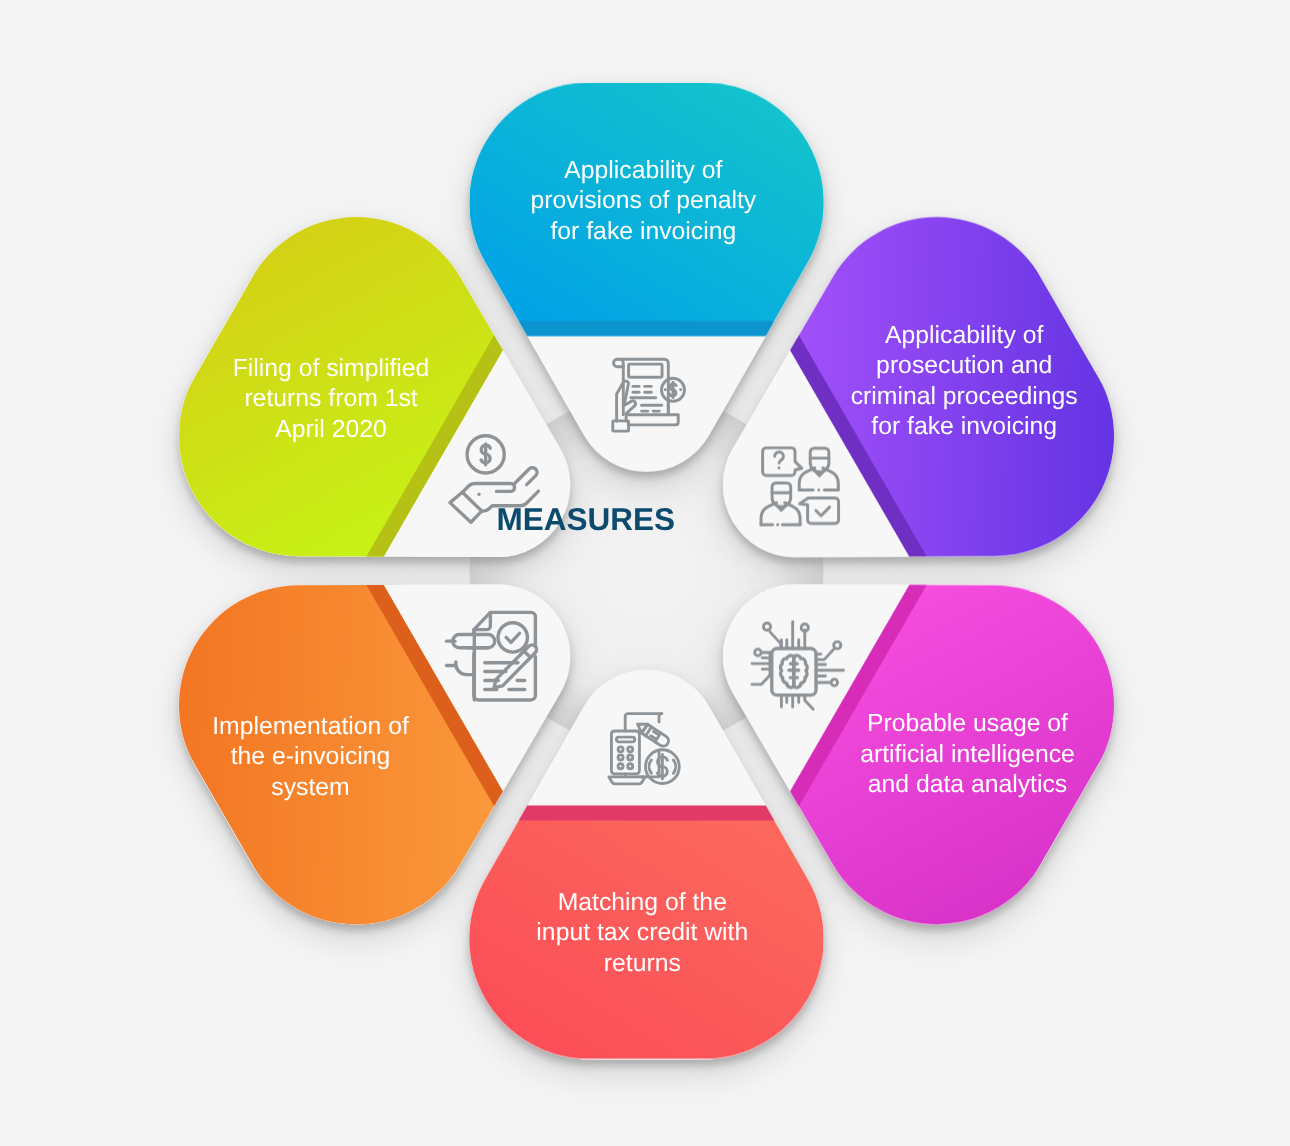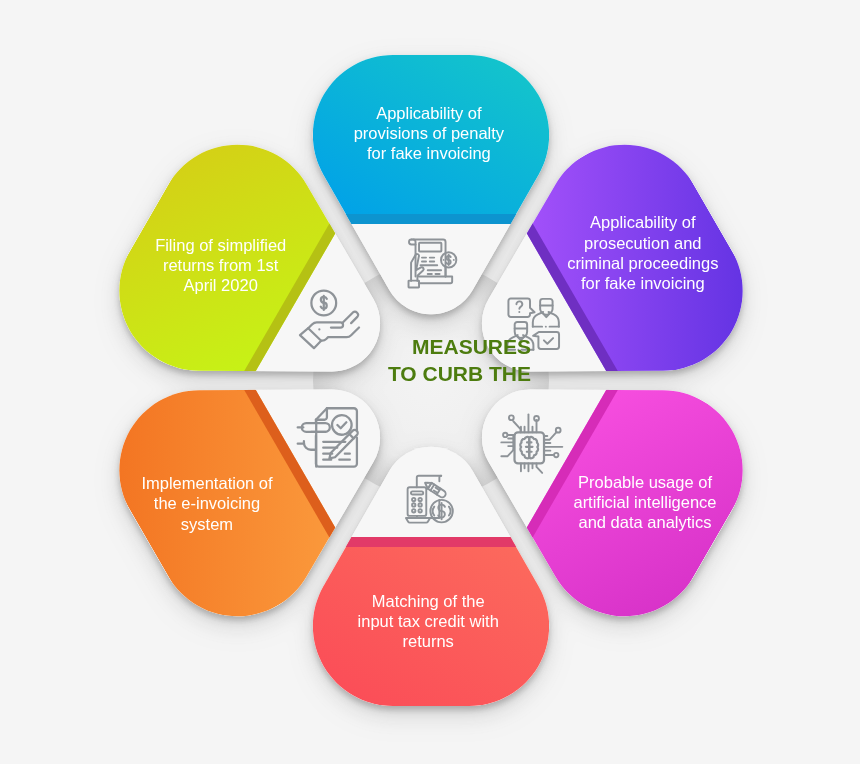--- a/index.html
+++ b/index.html
@@ -1,20 +1,20 @@
 <!DOCTYPE html>
 <html><head>
 <meta charset="utf-8">
 <title>Measures to curb the menace</title>
 <style>
   html,body{margin:0;padding:0;}
   body{width:860px;height:764px;background:#f5f5f5;font-family:"Liberation Sans",sans-serif;overflow:hidden;}
   #stage{position:relative;width:860px;height:764px;}
   svg.flower{position:absolute;left:0;top:0;width:860px;height:764px;}
-  .center-text{position:absolute;left:331px;top:333px;width:200px;text-align:right;font-weight:bold;font-size:21px;line-height:27px;color:#4d7c0f;letter-spacing:0px;}
+  .center-text{position:absolute;left:331px;top:333px;width:200px;text-align:left;font-weight:bold;font-size:21px;line-height:27px;color:#0c4a6e;letter-spacing:0px;}
 </style>
 </head>
 <body>
 
 <div id="stage">
   <svg class="flower" viewBox="0 0 860 764">
       <defs>
         <filter id="psh" x="-40%" y="-40%" width="180%" height="180%">
           <feDropShadow dx="0" dy="4" stdDeviation="3" flood-color="#7a7a7a" flood-opacity="0.5"></feDropShadow>
           <feDropShadow dx="0" dy="8" stdDeviation="11" flood-color="#9a9a9a" flood-opacity="0.35"></feDropShadow>
@@ -273,15 +273,14 @@
         <text text-anchor="middle" font-family="Liberation Sans, sans-serif" font-size="16.5" fill="#ffffff"><tspan x="428.9" y="118.60">Applicability of</tspan><tspan x="428.9" y="138.90">provisions of penalty</tspan><tspan x="428.9" y="159.20">for fake invoicing</tspan></text>
         <text text-anchor="middle" font-family="Liberation Sans, sans-serif" font-size="16.5" fill="#ffffff"><tspan x="642.8" y="228.45">Applicability of</tspan><tspan x="642.8" y="248.75">prosecution and</tspan><tspan x="642.8" y="269.05">criminal proceedings</tspan><tspan x="642.8" y="289.35">for fake invoicing</tspan></text>
         <text text-anchor="middle" font-family="Liberation Sans, sans-serif" font-size="16.5" fill="#ffffff"><tspan x="645" y="487.60">Probable usage of</tspan><tspan x="645" y="507.90">artificial intelligence</tspan><tspan x="645" y="528.20">and data analytics</tspan></text>
         <text text-anchor="middle" font-family="Liberation Sans, sans-serif" font-size="16.5" fill="#ffffff"><tspan x="428.2" y="606.60">Matching of the</tspan><tspan x="428.2" y="626.90">input tax credit with</tspan><tspan x="428.2" y="647.20">returns</tspan></text>
         <text text-anchor="middle" font-family="Liberation Sans, sans-serif" font-size="16.5" fill="#ffffff"><tspan x="207" y="489.10">Implementation of</tspan><tspan x="207" y="509.40">the e-invoicing</tspan><tspan x="207" y="529.70">system</tspan></text>
         <text text-anchor="middle" font-family="Liberation Sans, sans-serif" font-size="16.5" fill="#ffffff"><tspan x="220.7" y="250.60">Filing of simplified</tspan><tspan x="220.7" y="270.90">returns from 1st</tspan><tspan x="220.7" y="291.20">April 2020</tspan></text>
       </g>
     </svg>
   <div class="center-text">
     <div>MEASURES</div>
-    <div>TO CURB THE</div>
   </div>
 </div>
 
 </body></html>

